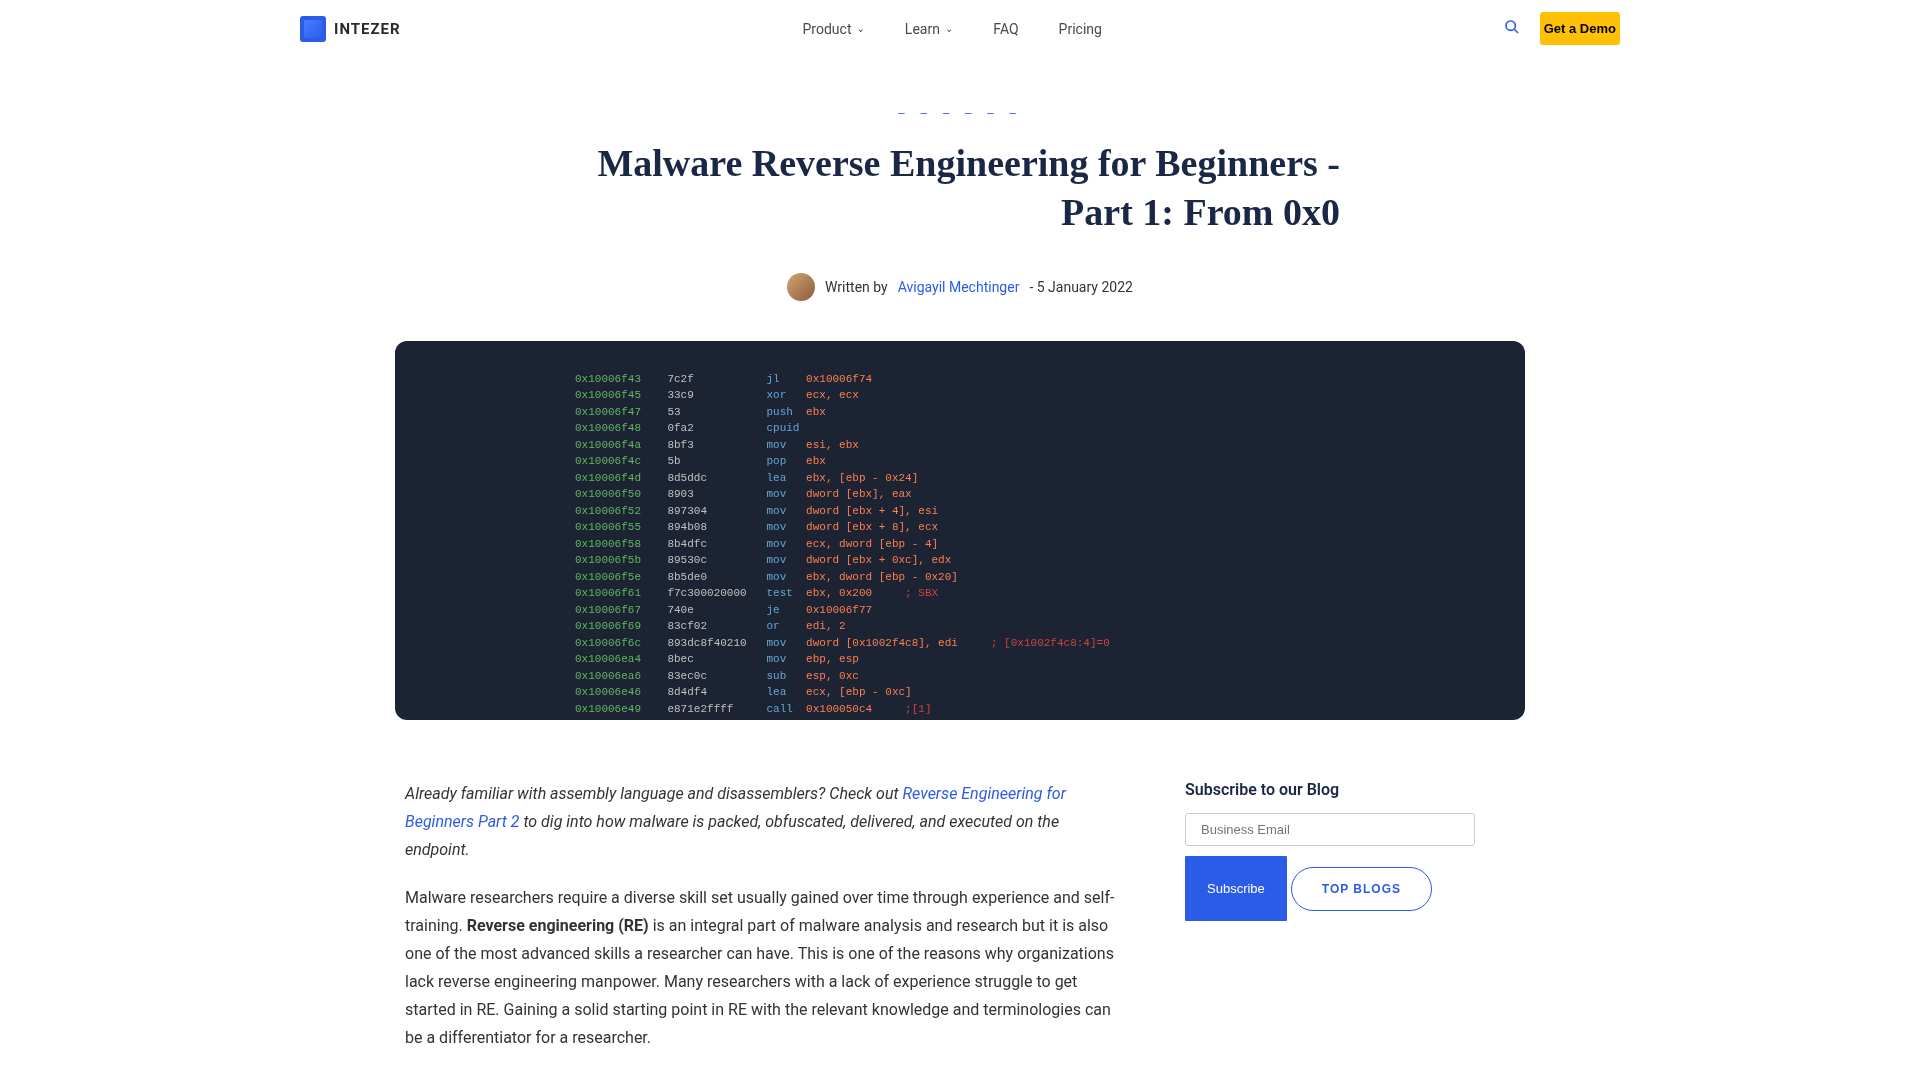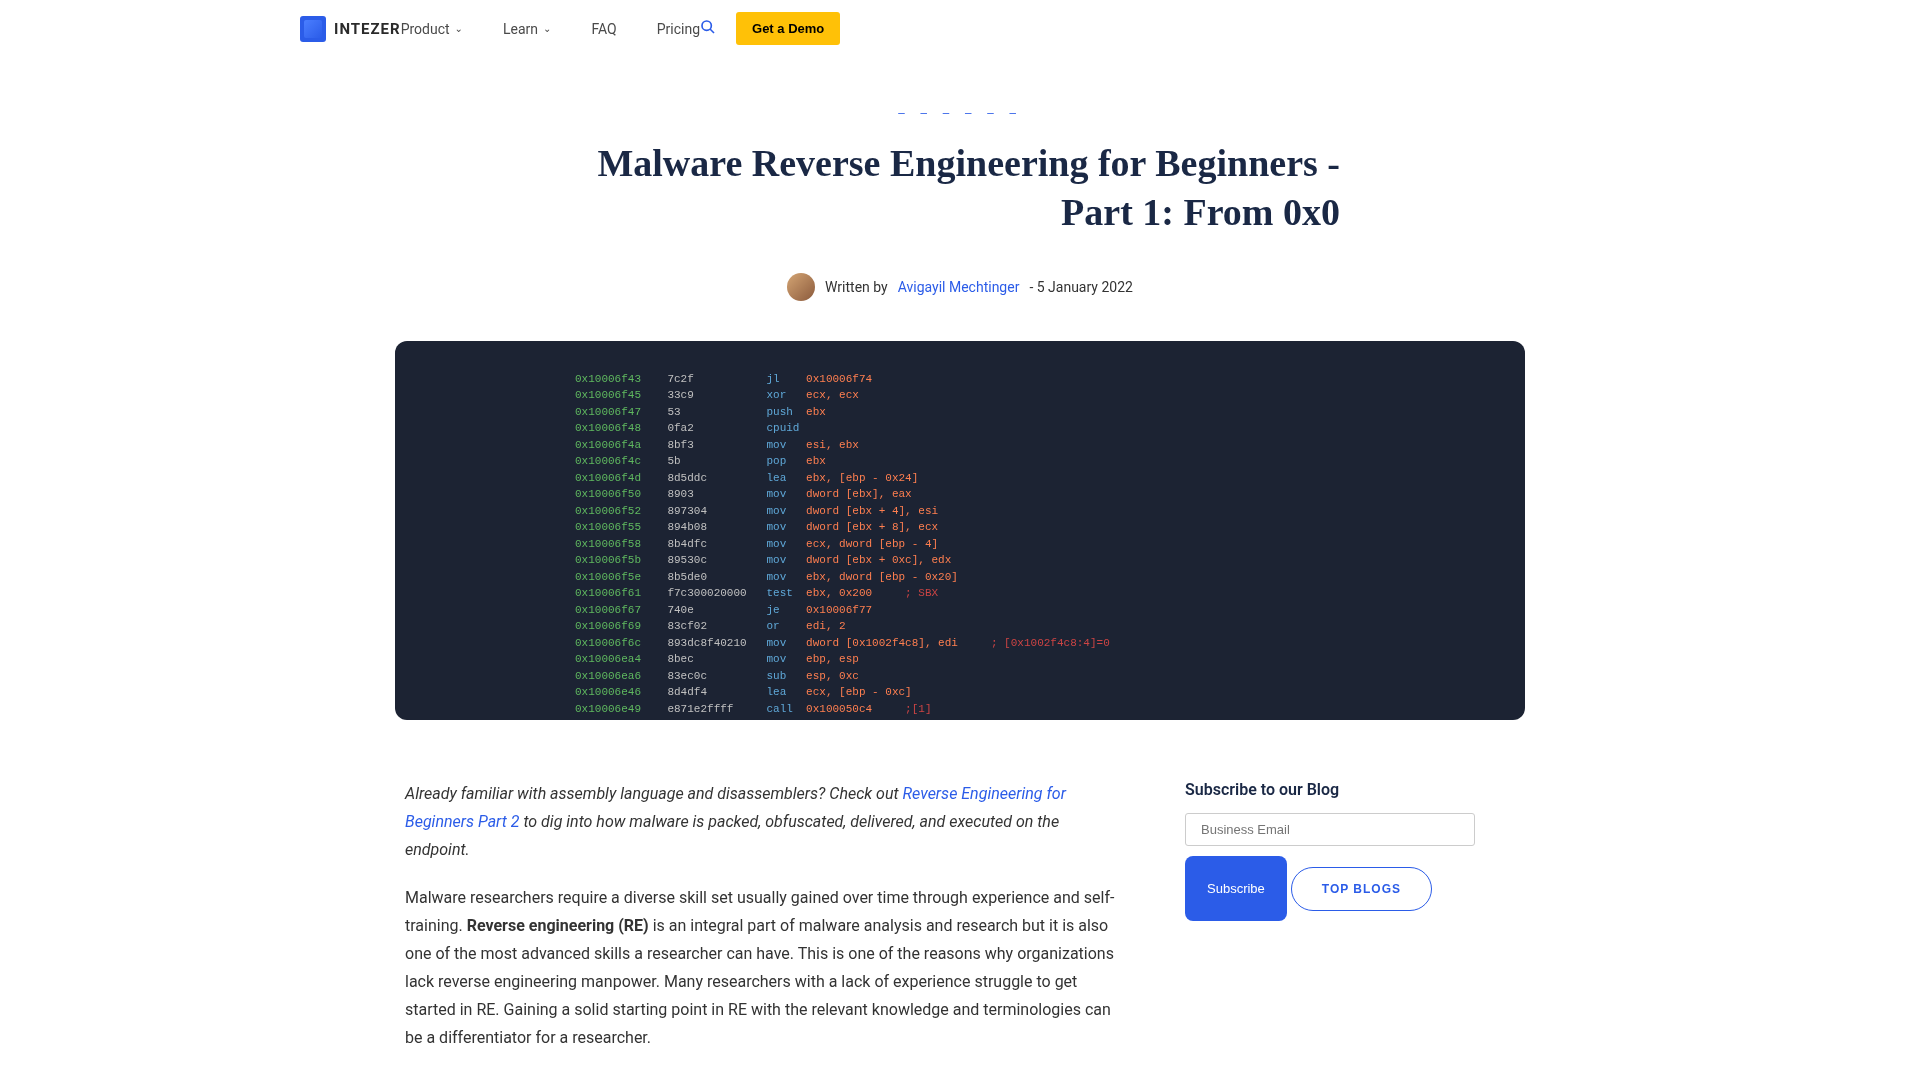--- a/index.html
+++ b/index.html
@@ -8,20 +8,21 @@
       box-sizing: border-box;
     }
     body {
       font-family: -apple-system, BlinkMacSystemFont, 'Segoe UI', Roboto, Arial, sans-serif;
       background: #fff;
       color: #333;
     }
     .header {
       display: flex;
       align-items: center;
+      justify-content: space-between;
       padding: 12px 300px;
       border-bottom: 1px solid transparent;
     }
     .logo {
       display: flex;
       align-items: center;
       gap: 8px;
       font-weight: 700;
       font-size: 15px;
       color: #2a2a2a;
@@ -64,21 +65,21 @@
     }
     .search-icon {
       color: #2b5ce8;
       font-size: 16px;
       cursor: pointer;
     }
     .demo-btn {
       background: #ffc107;
       color: #000;
       border: none;
-      padding: 9px 16px;
+      padding: 9px 4px;
       font-size: 13px;
       font-weight: 600;
       border-radius: 3px;
       cursor: pointer;
     }
     .divider-dashes {
       text-align: center;
       margin-top: 50px;
       color: #2b5ce8;
       letter-spacing: 6px;
@@ -178,21 +179,21 @@
       border-radius: 3px;
       font-size: 13px;
       margin-bottom: 10px;
     }
     .subscribe-btn {
       background: #2b5ce8;
       color: #fff;
       border: none;
       padding: 25px 22px;
       font-size: 13px;
-      border-radius: 8px;
+      border-radius: 1px;
       cursor: pointer;
     }
     .share-row {
       display: flex;
       gap: 8px;
       margin-bottom: 30px;
     }
     .share-icon {
       width: 30px;
       height: 30px;

